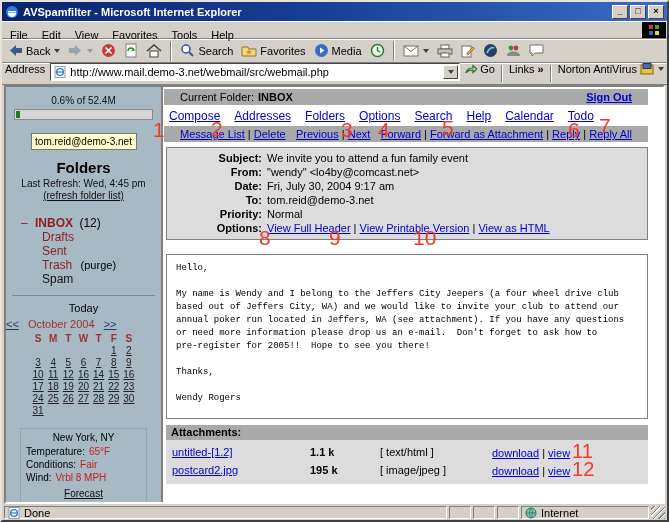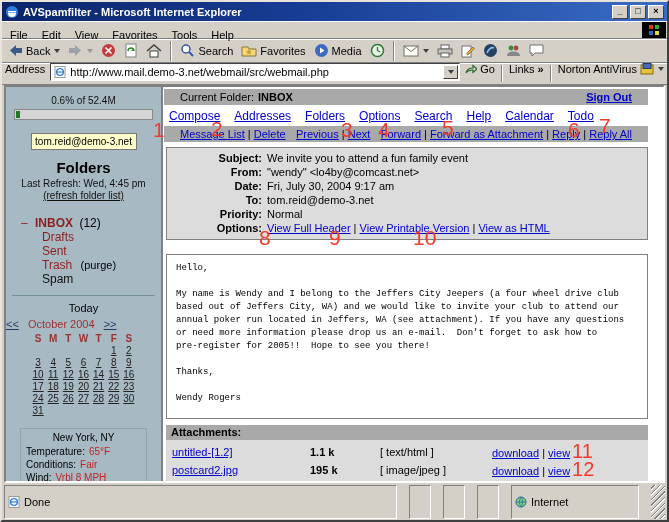--- a/index.html
+++ b/index.html
@@ -94,21 +94,21 @@
   .attach-body{background:#dcdcdc;padding:3px 0 5px;}
   .attach-row{display:flex;align-items:center;height:18px;padding-left:6px;}
   .a-name{width:138px;flex:0 0 auto;}
   .a-size{width:70px;flex:0 0 auto;font-weight:bold;}
   .a-type{width:112px;flex:0 0 auto;}
   .a-links{white-space:nowrap;}
   
   .annot{position:absolute;color:#f13a2b;font-size:21px;line-height:20px;z-index:40;pointer-events:none;font-family:"Liberation Sans",sans-serif;}
   .annot-inline{color:#f13a2b;font-size:20px;line-height:10px;position:relative;top:1px;margin-left:2px;pointer-events:none;}
   
-  .statusbar{height:37px;flex:0 0 auto;display:flex;gap:12px;padding:2px 2px 1px;}
+  .statusbar{height:16px;flex:0 0 auto;display:flex;gap:2px;padding:2px 2px 1px;}
   .sb-panel{border:1px solid;border-color:#808080 #fff #fff #808080;display:flex;align-items:center;padding:0 3px;gap:4px;background:#d4d0c8;}
   .sb-done{flex:1;}
   .sb-small{width:22px;}
   .sb-inet{width:128px;}
   .grip{width:14px;border:none;background:
     repeating-linear-gradient(135deg,#d4d0c8 0 2px,#808080 2px 3px,#fff 3px 4px);}
   svg{display:block;}
 </style>
 </head>
 <body>

